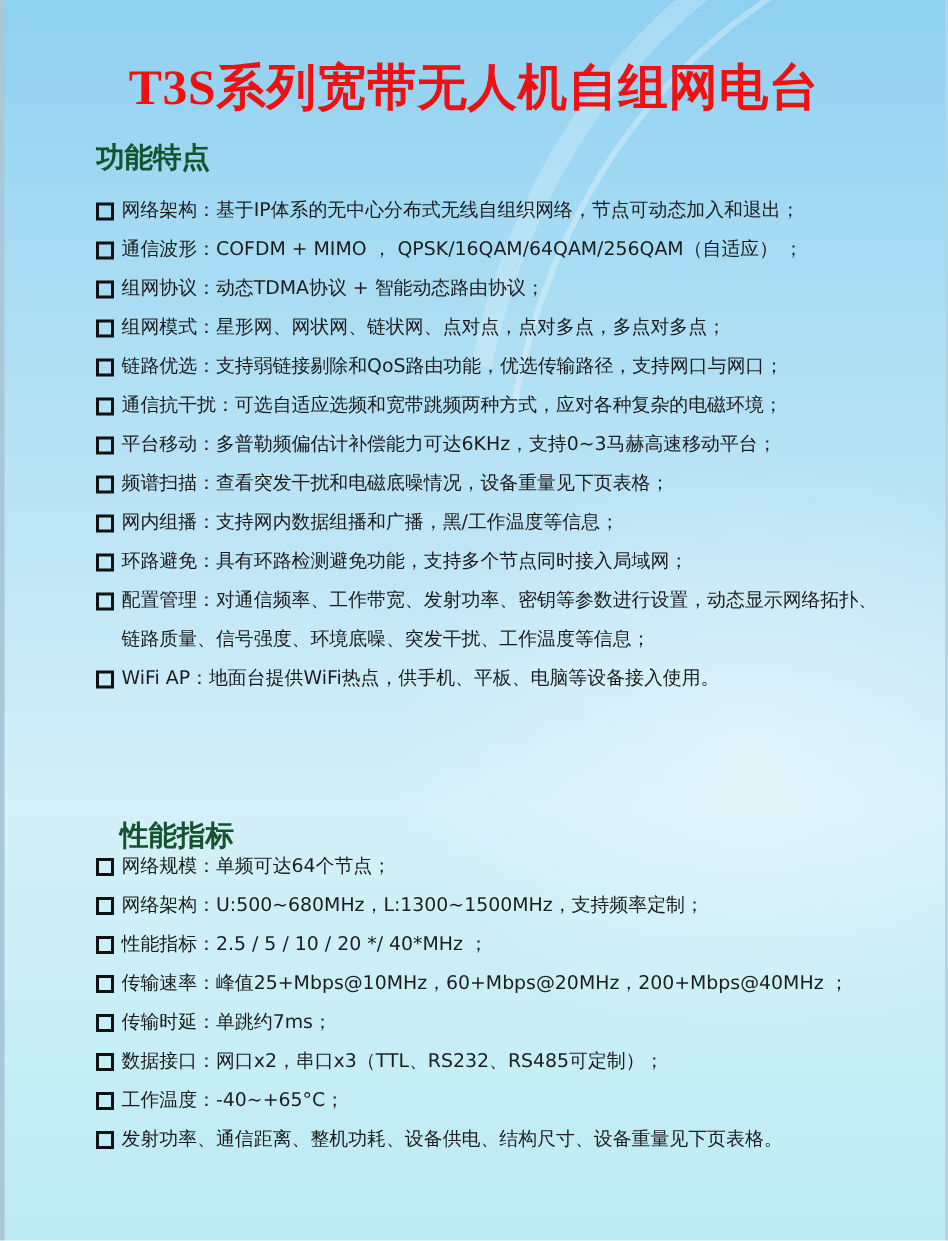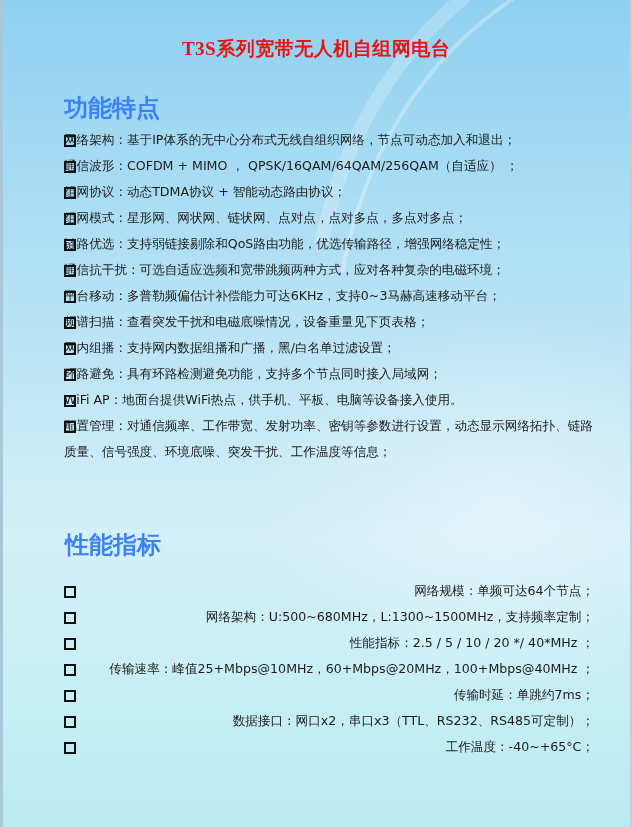--- a/index.html
+++ b/index.html
@@ -17,30 +17,30 @@
       border: 10px solid rgba(255,255,255,0.25);
     }
     .sw1 { left: 330px; top: -120px; width: 900px; height: 1100px; border-width: 14px; border-color: rgba(255,255,255,0.22) transparent transparent transparent; transform: rotate(-30deg); }
     .sw2 { left: 360px; top: -90px; width: 880px; height: 1060px; border-width: 4px; border-color: rgba(255,255,255,0.30) transparent transparent transparent; transform: rotate(-32deg); }
     .glow {
       position: absolute; pointer-events: none; left: 250px; top: 300px; width: 500px; height: 400px;
       background: radial-gradient(ellipse at center, rgba(255,255,255,0.35) 0%, rgba(255,255,255,0) 70%);
     }
     .title {
       position: absolute; top: 36px; left: 0; width: 632px; text-align: center;
-      color: #ee1111; font-size: 19px; font-weight: bold; letter-spacing: 0.5px;
+      color: #ee1111; font-size: 33px; font-weight: bold; letter-spacing: 0.5px;
     }
     .title .latin { font-family: "Liberation Serif", serif; }
     .section-heading {
-      position: absolute; left: 64px; color: #3b82f6; font-size: 24px; font-weight: bold;
+      position: absolute; left: 64px; color: #14532d; font-size: 19px; font-weight: bold;
     }
     .list { position: absolute; left: 64px; width: 530px; margin: 0; padding: 0; list-style: none; }
     .item {
       position: relative; font-size: 12.6px; color: #1c1c1c; line-height: 26px; height: 26px;
-      white-space: nowrap; 
+      white-space: nowrap; padding-left: 17px;
     }
     .item.tall { height: 52px; white-space: normal; }
     .checkbox {
       position: absolute; left: 0; top: 8px; width: 8px; height: 8px;
       border: 2px solid #111; background: transparent; box-sizing: content-box;
     }
     .label { }
     .value { }
   </style>
 </head>
@@ -55,33 +55,34 @@
   <span class="latin">T3S</span><span>系列宽带无人机自组网电台</span>
 </h1>
 
 <h2 class="section-heading" style="top:92px; margin:0;">功能特点</h2>
 
 <ul class="list" style="top:127px;">
   <li class="item"><span class="checkbox"></span><span class="label">网络架构：</span><span class="value">基于IP体系的无中心分布式无线自组织网络，节点可动态加入和退出；</span></li>
   <li class="item"><span class="checkbox"></span><span class="label">通信波形：</span><span class="value">COFDM + MIMO ， QPSK/16QAM/64QAM/256QAM（自适应） ；</span></li>
   <li class="item"><span class="checkbox"></span><span class="label">组网协议：</span><span class="value">动态TDMA协议 + 智能动态路由协议；</span></li>
   <li class="item"><span class="checkbox"></span><span class="label">组网模式：</span><span class="value">星形网、网状网、链状网、点对点，点对多点，多点对多点；</span></li>
-  <li class="item"><span class="checkbox"></span><span class="label">链路优选：</span><span class="value">支持弱链接剔除和QoS路由功能，优选传输路径，增强网络稳定性；</span></li>
+  <li class="item"><span class="checkbox"></span><span class="label">链路优选：</span><span class="value">支持弱链接剔除和QoS路由功能，优选传输路径，支持网口与网口；</span></li>
   <li class="item"><span class="checkbox"></span><span class="label">通信抗干扰：</span><span class="value">可选自适应选频和宽带跳频两种方式，应对各种复杂的电磁环境；</span></li>
   <li class="item"><span class="checkbox"></span><span class="label">平台移动：</span><span class="value">多普勒频偏估计补偿能力可达6KHz，支持0~3马赫高速移动平台；</span></li>
   <li class="item"><span class="checkbox"></span><span class="label">频谱扫描：</span><span class="value">查看突发干扰和电磁底噪情况，设备重量见下页表格；</span></li>
-  <li class="item"><span class="checkbox"></span><span class="label">网内组播：</span><span class="value">支持网内数据组播和广播，黑/白名单过滤设置；</span></li>
+  <li class="item"><span class="checkbox"></span><span class="label">网内组播：</span><span class="value">支持网内数据组播和广播，黑/工作温度等信息；</span></li>
   <li class="item"><span class="checkbox"></span><span class="label">环路避免：</span><span class="value">具有环路检测避免功能，支持多个节点同时接入局域网；</span></li>
+  <li class="item tall"><span class="checkbox"></span><span class="label">配置管理：</span><span class="value">对通信频率、工作带宽、发射功率、密钥等参数进行设置，动态显示网络拓扑、链路质量、信号强度、环境底噪、突发干扰、工作温度等信息；</span></li>
   <li class="item"><span class="checkbox"></span><span class="label">WiFi AP：</span><span class="value">地面台提供WiFi热点，供手机、平板、电脑等设备接入使用。</span></li>
-  <li class="item tall"><span class="checkbox"></span><span class="label">配置管理：</span><span class="value">对通信频率、工作带宽、发射功率、密钥等参数进行设置，动态显示网络拓扑、链路质量、信号强度、环境底噪、突发干扰、工作温度等信息；</span></li>
 </ul>
 
-<h2 class="section-heading" style="top:528px; margin:1px;">性能指标</h2>
+<h2 class="section-heading" style="top:528px; margin:16px;">性能指标</h2>
 
-<ul class="list" style="top:578px;text-align:right;">
+<ul class="list" style="top:564px;">
   <li class="item"><span class="checkbox"></span><span class="label">网络规模：</span><span class="value">单频可达64个节点；</span></li>
   <li class="item"><span class="checkbox"></span><span class="label">网络架构：</span><span class="value">U:500~680MHz，L:1300~1500MHz，支持频率定制；</span></li>
   <li class="item"><span class="checkbox"></span><span class="label">性能指标：</span><span class="value">2.5 / 5 / 10 / 20 */ 40*MHz ；</span></li>
-  <li class="item"><span class="checkbox"></span><span class="label">传输速率：</span><span class="value">峰值25+Mbps@10MHz，60+Mbps@20MHz，100+Mbps@40MHz ；</span></li>
+  <li class="item"><span class="checkbox"></span><span class="label">传输速率：</span><span class="value">峰值25+Mbps@10MHz，60+Mbps@20MHz，200+Mbps@40MHz ；</span></li>
   <li class="item"><span class="checkbox"></span><span class="label">传输时延：</span><span class="value">单跳约7ms；</span></li>
   <li class="item"><span class="checkbox"></span><span class="label">数据接口：</span><span class="value">网口x2，串口x3（TTL、RS232、RS485可定制）；</span></li>
   <li class="item"><span class="checkbox"></span><span class="label">工作温度：</span><span class="value">-40~+65°C；</span></li>
+  <li class="item"><span class="checkbox"></span><span class="label"></span><span class="value">发射功率、通信距离、整机功耗、设备供电、结构尺寸、设备重量见下页表格。</span></li>
 </ul>
 
 </body></html>

